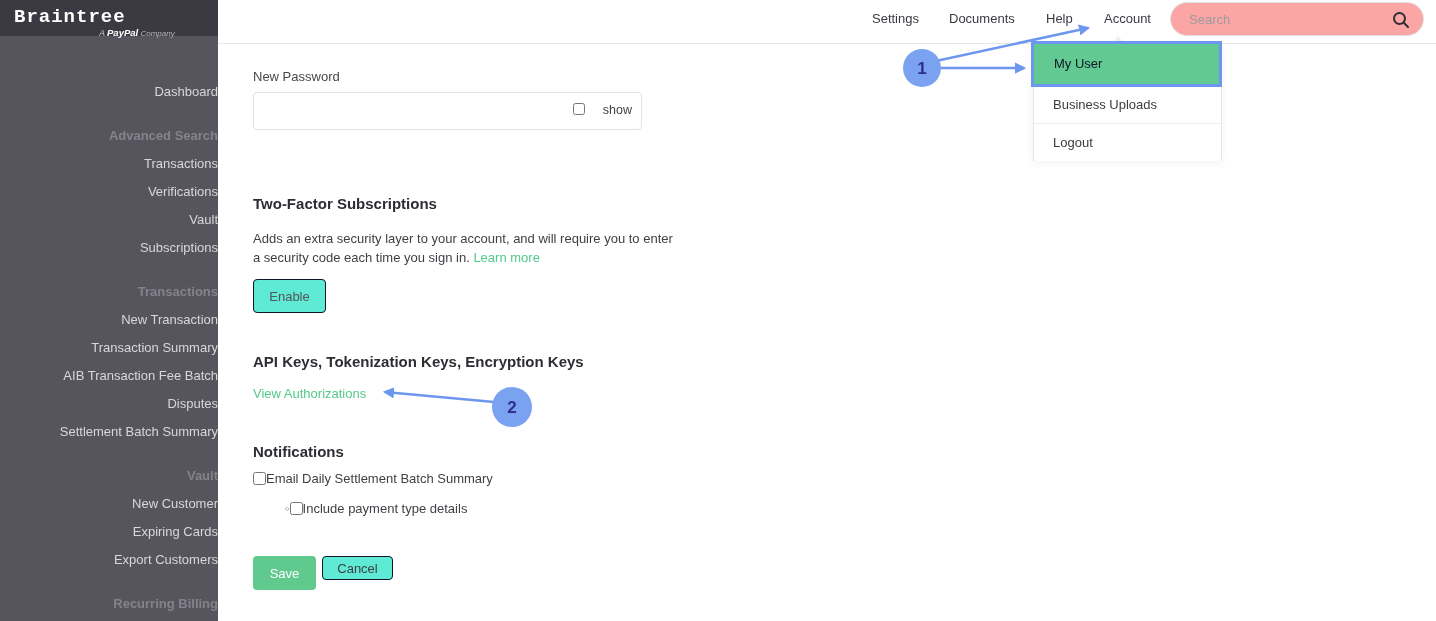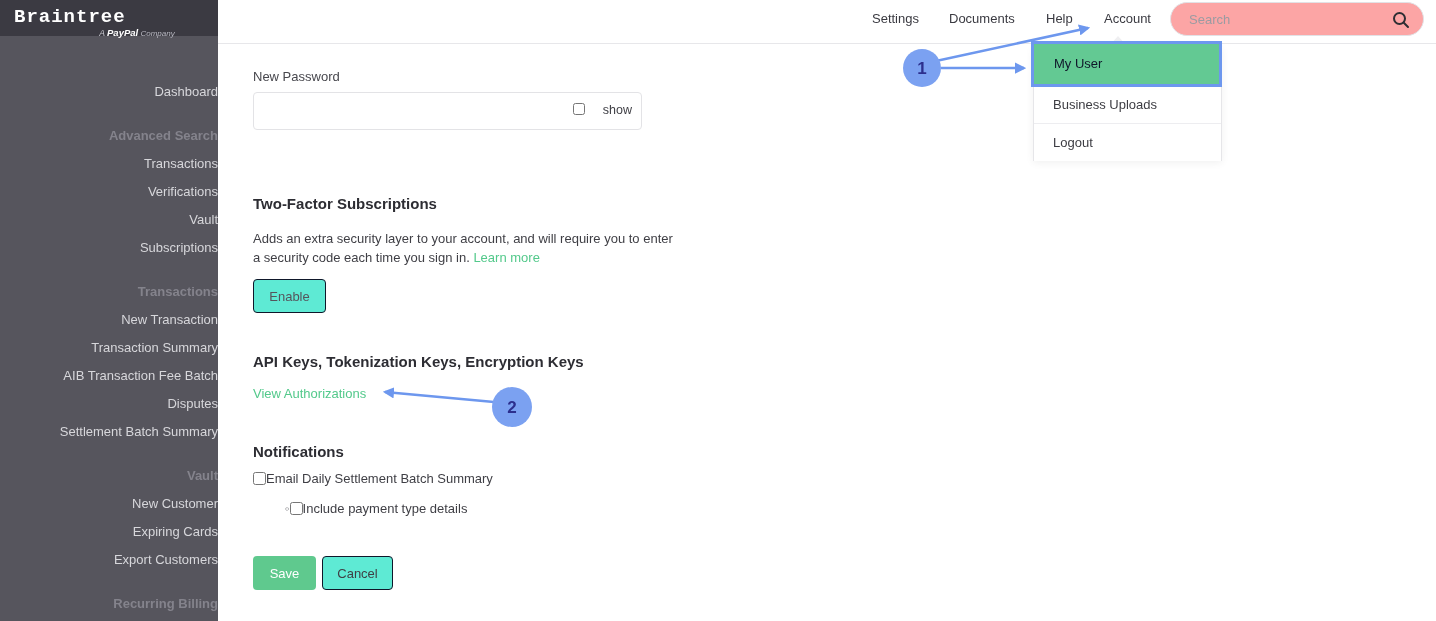--- a/index.html
+++ b/index.html
@@ -66,21 +66,21 @@
   .btn-plain { position:absolute; background:#5eead4; border:1px solid #0f172a; border-radius:4px;
               font-size:13px; color:#55555c; cursor:pointer; font-family:"Liberation Sans",sans-serif; }
   .link-auth { position:absolute; left:253px; top:386px; font-size:13px; }
   .chk-row { position:absolute; display:flex; align-items:center; gap:0; font-size:13px;
               color:#3f3f45; }
   .chk-row input { width:13px; height:13px; accent-color:#5fc98e; }
   .bullet { color:#77777d; font-size:13px; }
   .btn-save { position:absolute; left:253px; top:556px; width:63px; height:34px; background:#5fc98e;
               border:none; border-radius:4px; color:#fff; font-size:13px; cursor:pointer;
               font-family:"Liberation Sans",sans-serif; }
-  .btn-cancel { left:322px; top:556px; width:71px; height:34px; color:#3f3f45; }
+  .btn-cancel { left:322px; top:556px; width:71px; height:24px; color:#3f3f45; }
 
   
   .overlay { position:absolute; left:0; top:0; width:1436px; height:621px; pointer-events:none; }
 </style>
 </head>
 <body>
 
 <div class="stage">
 
   <div class="sidebar">

